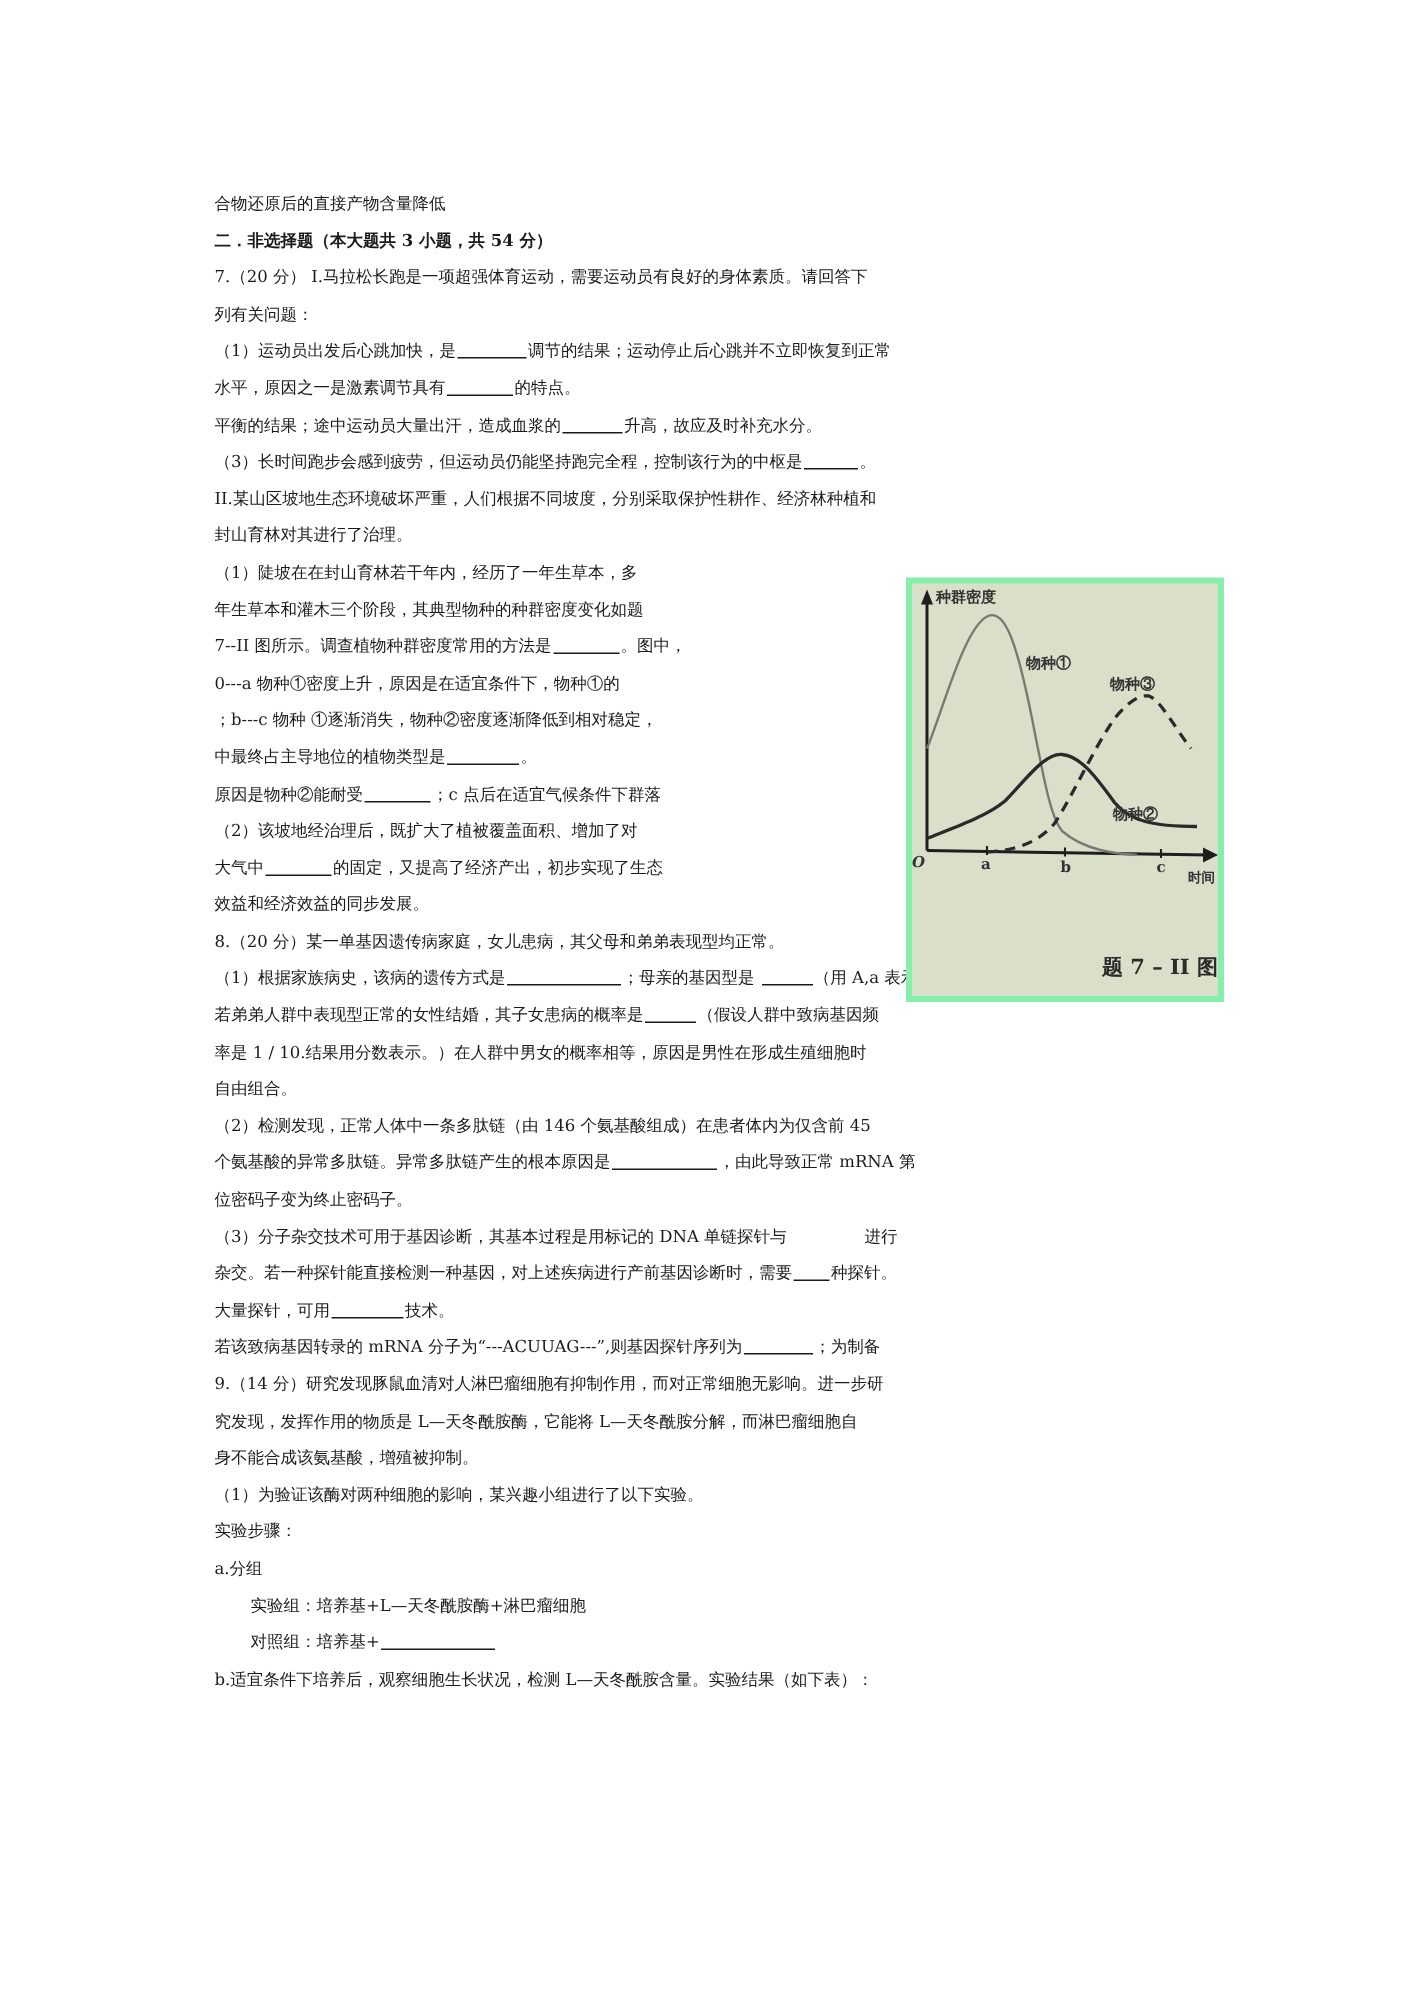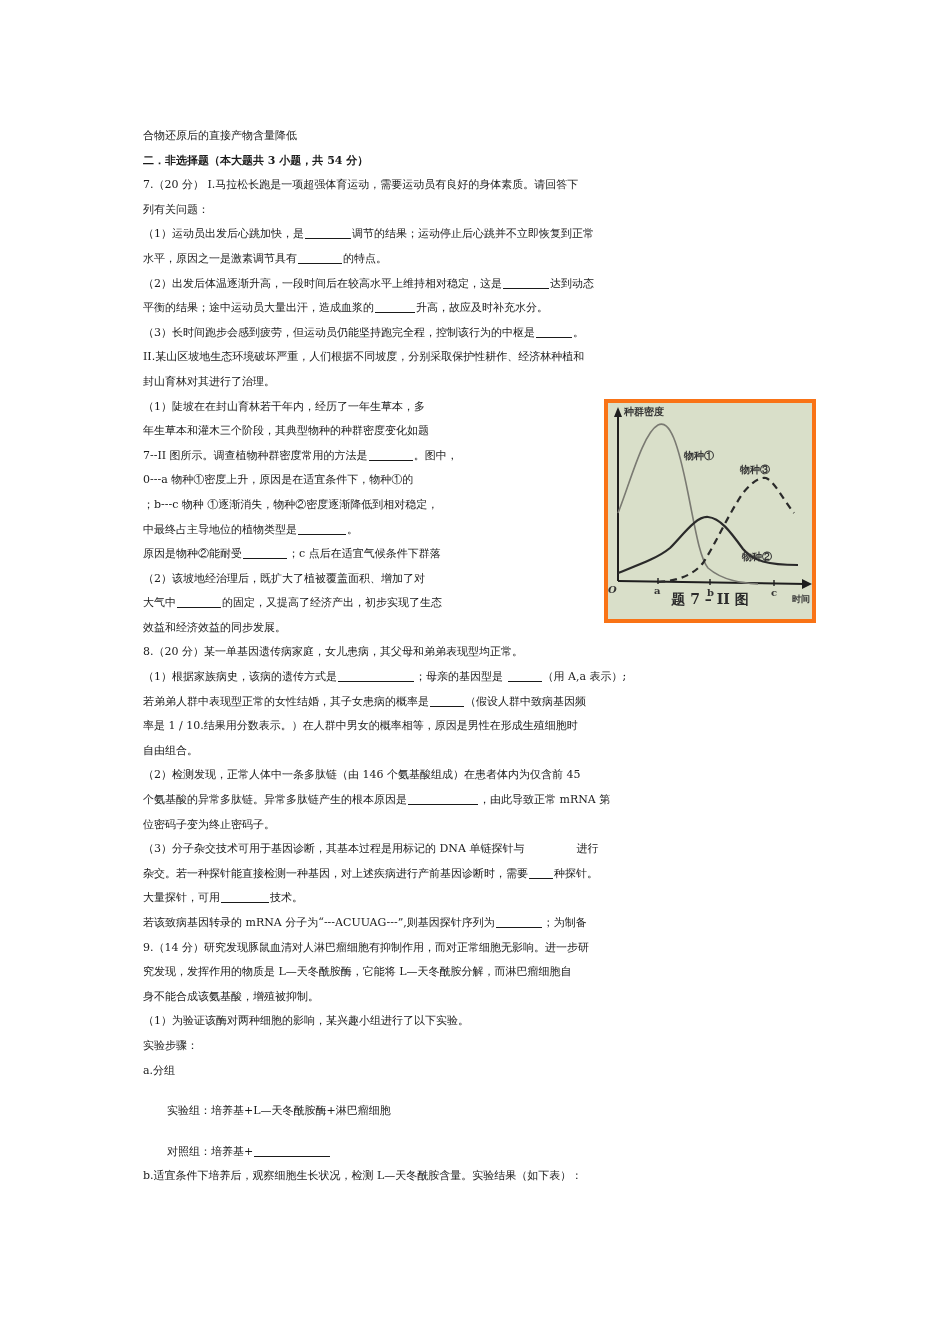--- a/index.html
+++ b/index.html
@@ -2,40 +2,39 @@
 <html><head>
 <meta charset="utf-8">
 <style>
   html, body { margin: 0; padding: 0; background: #ffffff; }
   body { width: 950px; height: 1344px; position: relative; overflow: hidden;
          font-family: "DejaVu Serif", "Liberation Serif", serif; color: #1a1a1a; }
   .page { position: absolute; left: 143px; top: 124px; width: 672px; font-size: 11px; line-height: 24.6px; }
   .line { white-space: nowrap; height: 24.6px; }
   .bold { font-weight: bold; }
   .blank { display: inline-block; border-bottom: 1.4px solid #1a1a1a; height: 15px; vertical-align: -2px; margin: 0 1px; }
-  .indent { padding-left: 24px; margin-top: 16px; }
+  .indent { padding-left: 24px; }
   .narrow { width: 455px; }
-  .figure { position: absolute; left: 604px; top: 399px; width: 212px; height: 224px;
-            background: #f97316; }
+  .figure { position: absolute; left: 604px; top: 385px; width: 212px; height: 283px;
+            background: #86efac; }
   .figure-inner { position: absolute; left: 4px; top: 4px; right: 4px; bottom: 4px; background: #d9dfc9; }
-  .fig-caption { position: absolute; left: 0; right: 0; bottom: 10px; text-align: center;
+  .fig-caption { position: absolute; left: 0; right: 0; bottom: 10px; text-align: right;
                  font-weight: bold; font-size: 14px; color: #2b2b2b; }
   .fig-label { position: absolute; font-size: 10px; font-weight: bold; color: #333; }
 </style>
 </head>
 <body>
 
 <div class="page">
   <div class="line">合物还原后的直接产物含量降低</div>
   <div class="line bold">二．非选择题（本大题共 3 小题，共 54 分）</div>
   <div class="line">7.（20 分） I.马拉松长跑是一项超强体育运动，需要运动员有良好的身体素质。请回答下</div>
   <div class="line">列有关问题：</div>
   <div class="line"><span>（1）运动员出发后心跳加快，是</span><span class="blank" style="width:46px"></span><span>调节的结果；运动停止后心跳并不立即恢复到正常</span></div>
   <div class="line"><span>水平，原因之一是激素调节具有</span><span class="blank" style="width:44px"></span><span>的特点。</span></div>
-  <div class="line"><span>（2）出发后体温逐渐升高，一段时间后在较高水平上维持相对稳定，这是</span><span class="blank" style="width:46px"></span><span>达到动态</span></div>
   <div class="line"><span>平衡的结果；途中运动员大量出汗，造成血浆的</span><span class="blank" style="width:40px"></span><span>升高，故应及时补充水分。</span></div>
   <div class="line"><span>（3）长时间跑步会感到疲劳，但运动员仍能坚持跑完全程，控制该行为的中枢是</span><span class="blank" style="width:36px"></span><span>。</span></div>
   <div class="line">II.某山区坡地生态环境破坏严重，人们根据不同坡度，分别采取保护性耕作、经济林种植和</div>
   <div class="line">封山育林对其进行了治理。</div>
 
   <div class="line narrow">（1）陡坡在在封山育林若干年内，经历了一年生草本，多</div>
   <div class="line narrow">年生草本和灌木三个阶段，其典型物种的种群密度变化如题</div>
   <div class="line narrow"><span>7--II 图所示。调查植物种群密度常用的方法是</span><span class="blank" style="width:44px"></span><span>。图中，</span></div>
   <div class="line narrow">0---a 物种①密度上升，原因是在适宜条件下，物种①的</div>
   <div class="line narrow">；b---c 物种 ①逐渐消失，物种②密度逐渐降低到相对稳定，</div>

